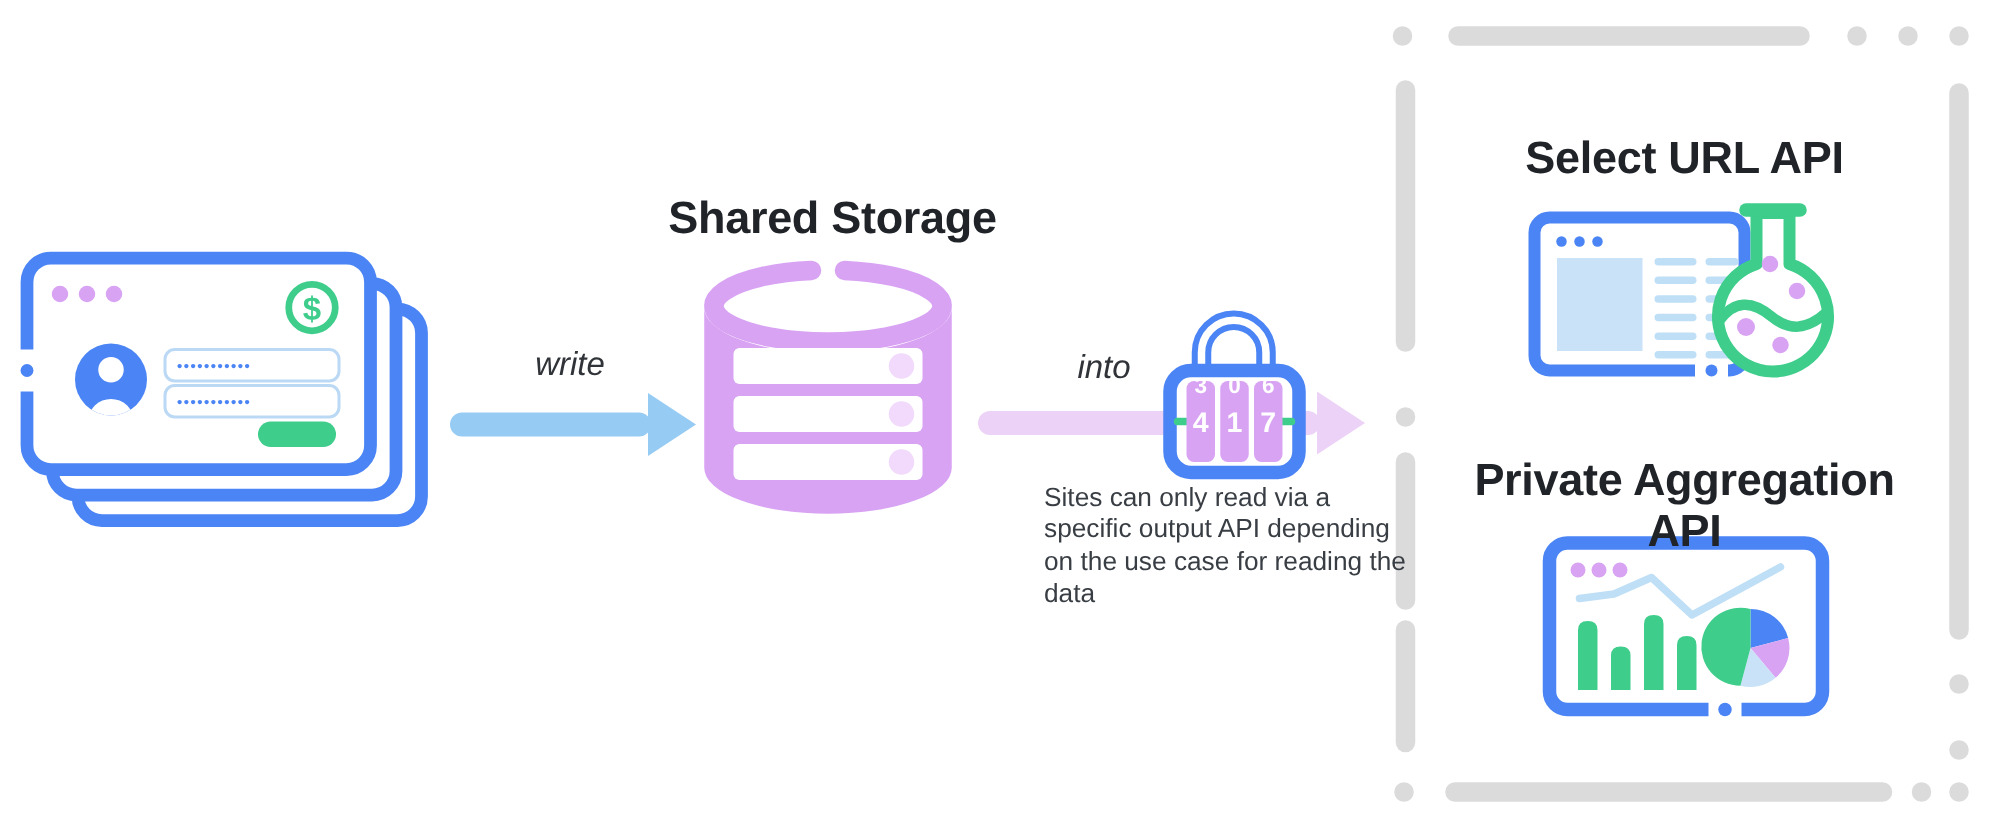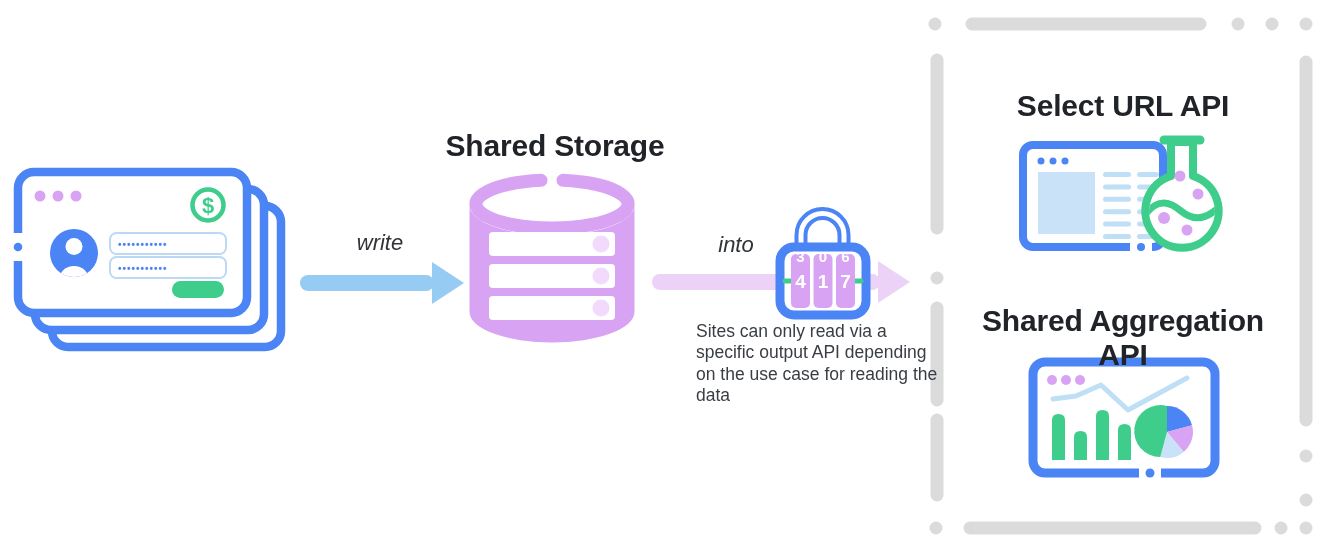--- a/index.html
+++ b/index.html
@@ -208,15 +208,15 @@
     <rect x="1139" y="467" width="22" height="12" fill="#ffffff"></rect>
     <circle cx="1150" cy="473" r="4.5" fill="#4A84F5"></circle>
   </g>
 </svg>
 
 <div class="txt title" style="left:430px;top:129px;width:250px;">Shared Storage</div>
 <div class="txt verb" style="left:330px;top:230px;width:100px;">write</div>
 <div class="txt verb" style="left:686px;top:232px;width:100px;">into</div>
 <div class="txt caption" style="left:656px;top:321px;width:245px;margin-left:40px;">Sites can only read via a specific output API depending on the use case for reading the data</div>
 <div class="txt title" style="left:1000px;top:89px;width:246px;">Select URL API</div>
-<div class="txt title" style="left:973px;top:304px;width:300px;">Shared Aggregation API</div>
+<div class="txt title" style="left:973px;top:304px;width:300px;">Private Aggregation API</div>
 
 </div>
 
 </body></html>

